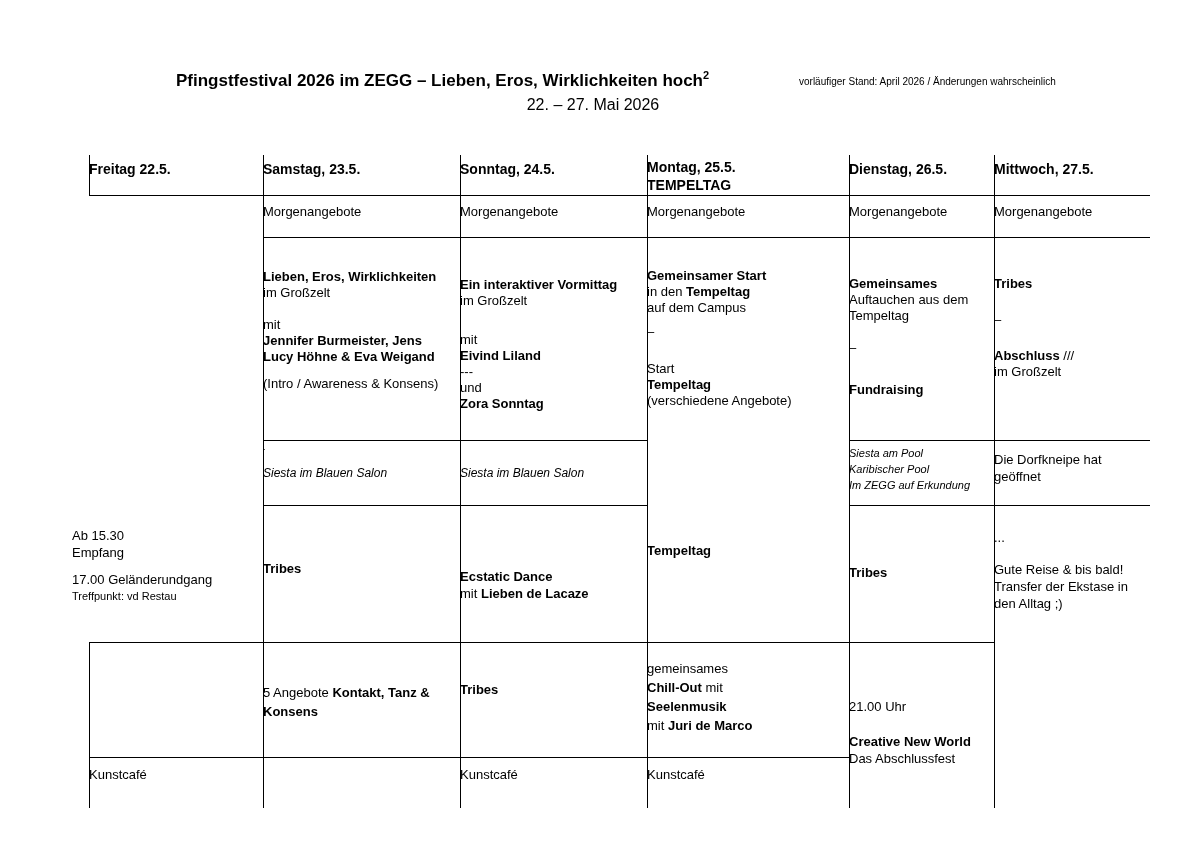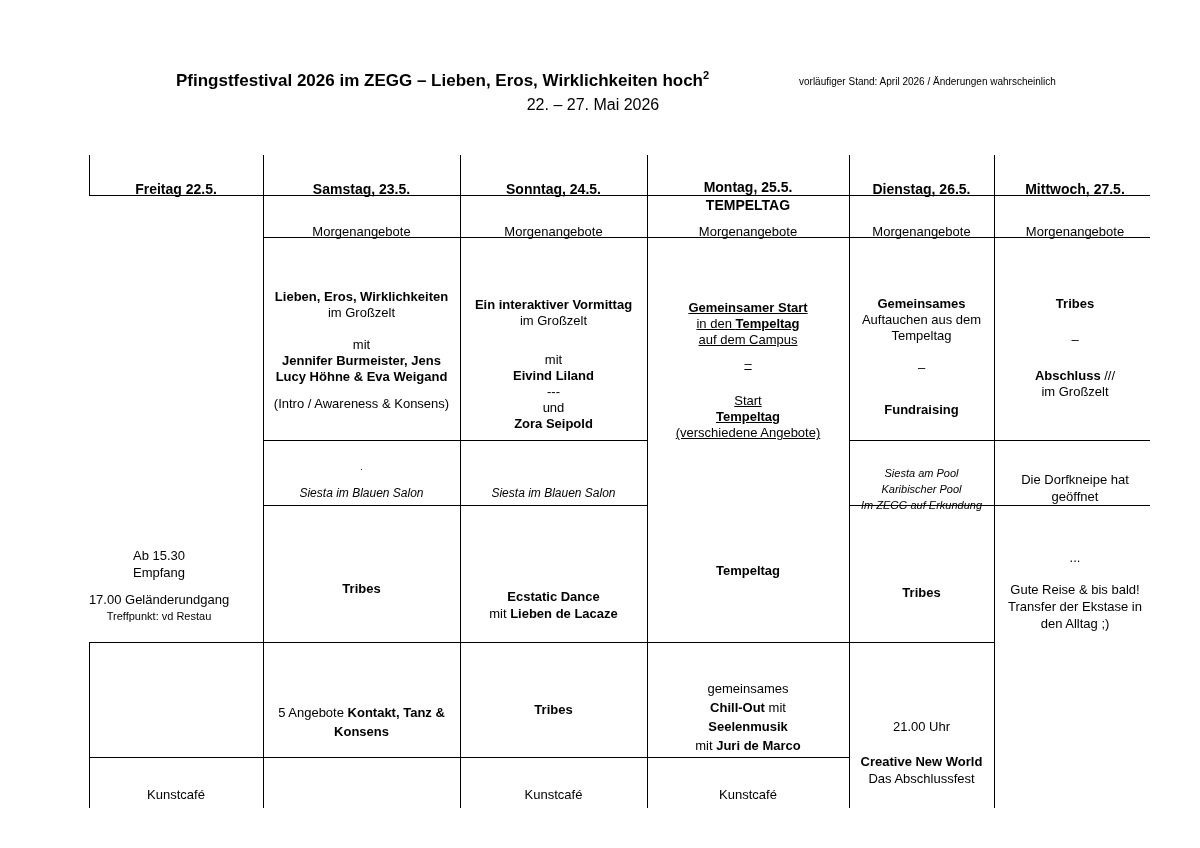--- a/index.html
+++ b/index.html
@@ -2,21 +2,21 @@
 <html><head>
 <meta charset="utf-8">
 <style>
   html,body { margin:0; padding:0; background:#e8e8e8; }
   .page {
     position:relative; width:1200px; height:848px; background:#ffffff;
     font-family:"Liberation Sans", sans-serif; color:#000; margin:0 auto; overflow:hidden;
   }
   .vline { position:absolute; width:1px; background:#000; }
   .hline { position:absolute; height:1px; background:#000; }
-  .cell { position:absolute; text-align:center; font-size:13px; line-height:16px; color:#000;margin-top:20px; }
+  .cell { position:absolute; text-align:left; font-size:13px; line-height:16px; color:#000; }
   .b { font-weight:bold; }
   .i { font-style:italic; }
   .hdr { font-weight:bold; font-size:14px; line-height:18px; }
   .sm { font-size:11px; }
   .title { position:absolute; left:176px; top:69px; font-size:17px; font-weight:bold; white-space:nowrap; }
   .title sup { font-size:11px; }
   .subtitle { position:absolute; left:493px; top:96px; width:200px; text-align:center; font-size:16px; }
   .note { position:absolute; left:799px; top:76px; width:320px; font-size:10px; }
   .spacer { width:100%; }
   .mark { font-size:9px; line-height:9px; }
@@ -90,31 +90,31 @@
   </div>
 
   <div class="cell" style="left:460px; top:277px; width:187px;">
     <div class="b">Ein interaktiver Vormittag</div>
     <div>im Großzelt</div>
     <div class="spacer" style="height:23px;"></div>
     <div>mit</div>
     <div class="b">Eivind Liland</div>
     <div>---</div>
     <div>und</div>
-    <div class="b">Zora Seipold</div>
+    <div class="b">Zora Sonntag</div>
   </div>
   <div class="cell i" style="left:460px; top:465px; width:187px; font-size:12px;">Siesta im Blauen Salon</div>
   <div class="cell" style="left:460px; top:568px; width:187px; line-height:17px;">
     <div class="b">Ecstatic Dance</div>
     <div><span>mit </span><span class="b">Lieben de Lacaze</span></div>
   </div>
   <div class="cell b" style="left:460px; top:682px; width:187px;">Tribes</div>
   <div class="cell" style="left:460px; top:767px; width:187px;">Kunstcafé</div>
 
-  <div class="cell" style="left:647px; top:280px; width:202px;text-decoration:underline;">
+  <div class="cell" style="left:647px; top:268px; width:202px;">
     <div class="b">Gemeinsamer Start</div>
     <div><span>in den </span><span class="b">Tempeltag</span></div>
     <div>auf dem Campus</div>
     <div class="spacer" style="height:8px;"></div>
     <div>–</div>
     <div class="spacer" style="height:21px;"></div>
     <div>Start</div>
     <div class="b">Tempeltag</div>
     <div>(verschiedene Angebote)</div>
   </div>

